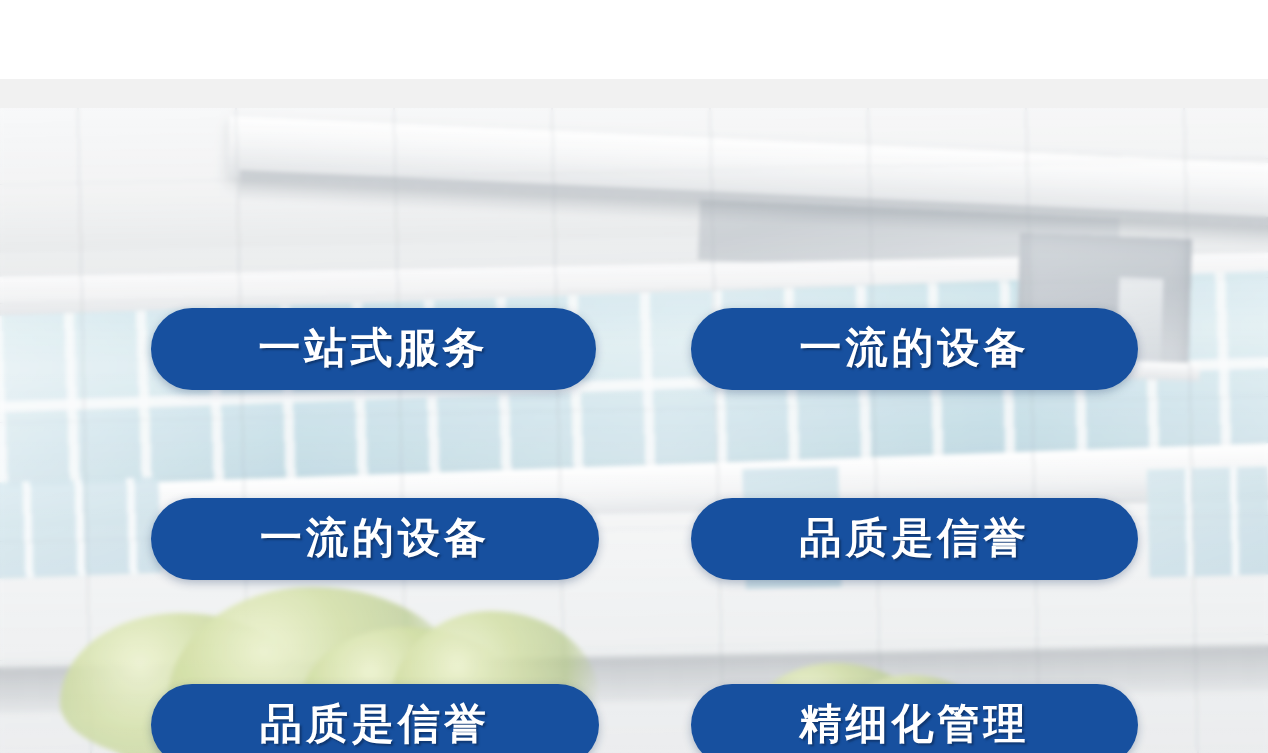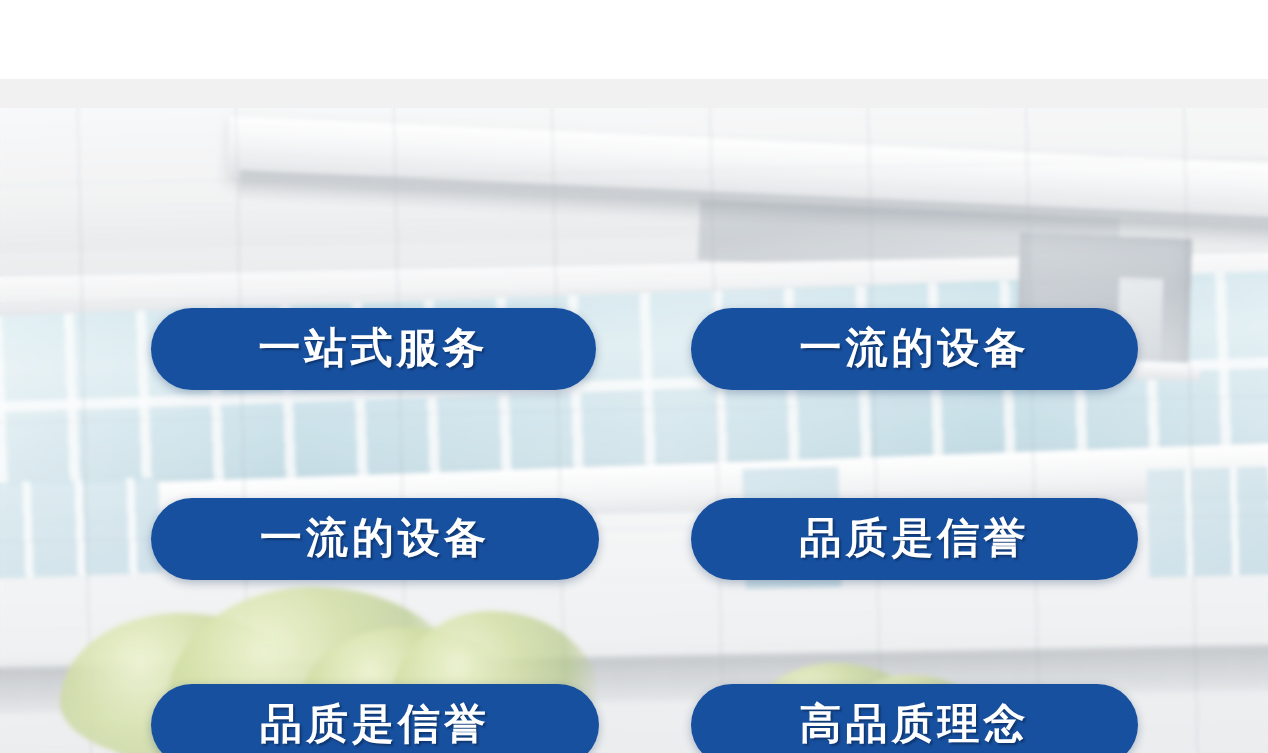--- a/index.html
+++ b/index.html
@@ -480,18 +480,18 @@
 
       <div class="pill r2c2">
         <span class="pill-label">品质是信誉</span>
       </div>
 
       <div class="pill r3c1">
         <span class="pill-label">品质是信誉</span>
       </div>
 
       <div class="pill r3c2">
-        <span class="pill-label">高品质理念</span>
+        <span class="pill-label">精细化管理</span>
       </div>
 
     </div>
   </div>
 </div>
 
 </body></html>

